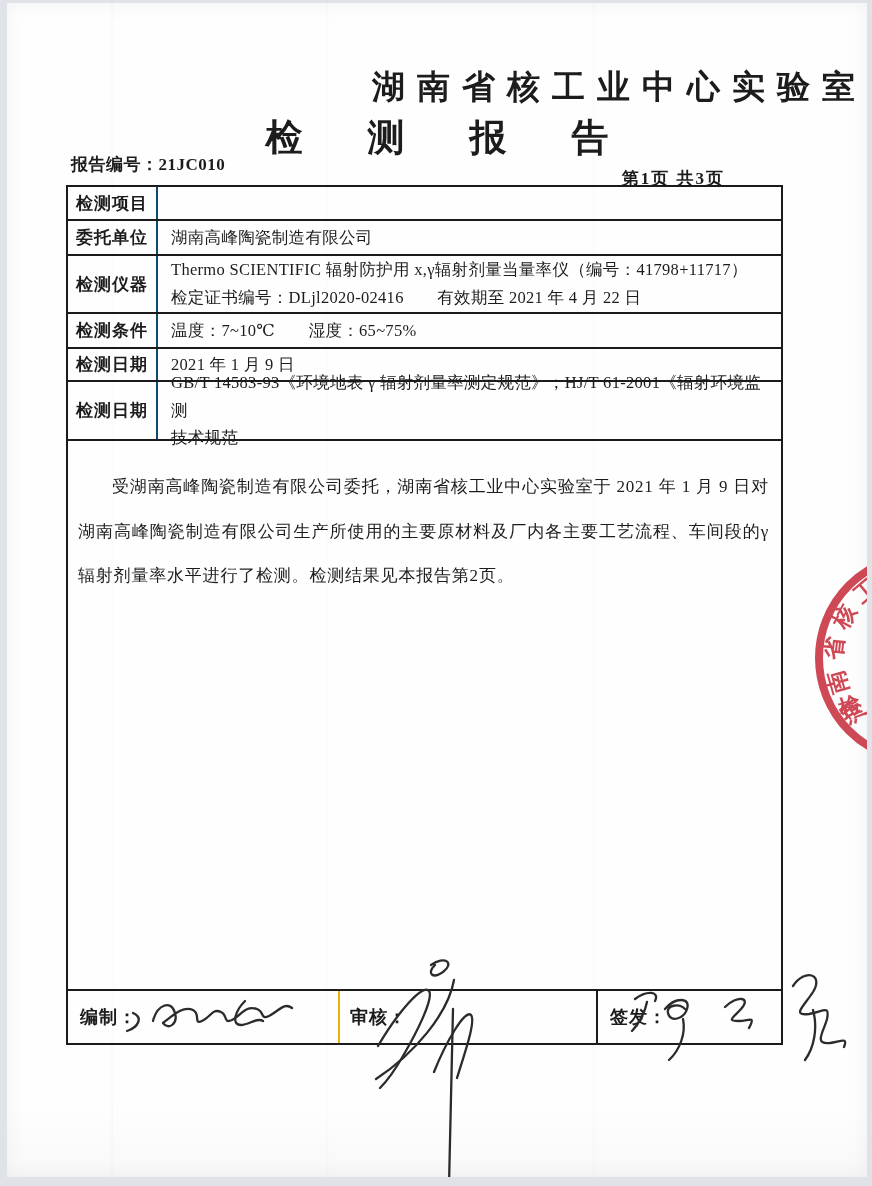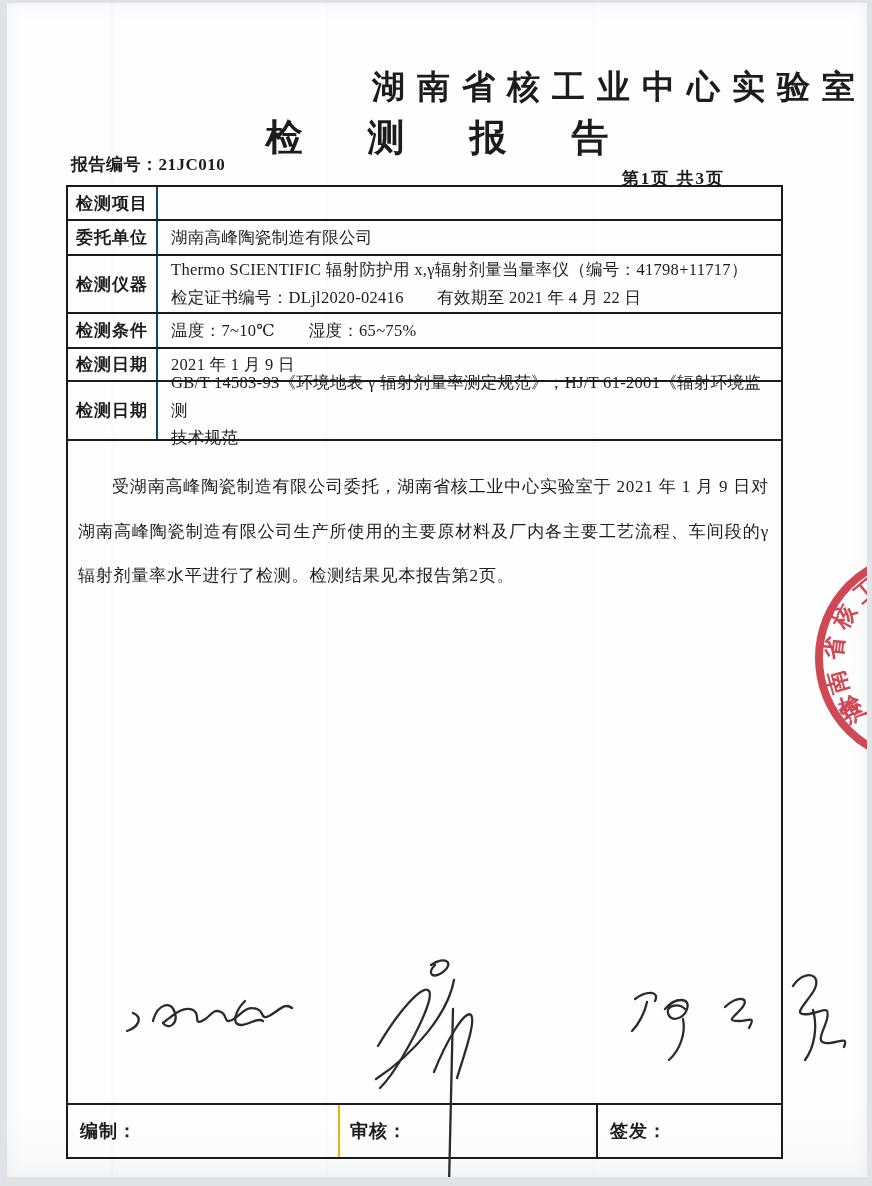--- a/index.html
+++ b/index.html
@@ -49,21 +49,21 @@
     display:flex;align-items:center;justify-content:center;
     font-weight:bold;font-size:17px;letter-spacing:1px;
   }
   .t-value{
     flex:1;display:flex;align-items:center;
     padding:2px 8px 2px 13px;font-size:16.5px;
     white-space:pre-line;line-height:1.68;letter-spacing:.3px;
   }
   .h-a{height:32px}.h-b{height:33px}.h-c{height:56px}
   .h-d{height:33px}.h-e{height:31px}.h-f{height:57px}
-  .t-body{height:664px;border-bottom:2px solid #1b1b1b;padding:24px 12px 0 10px;box-sizing:border-box;}
+  .t-body{height:550px;border-bottom:2px solid #1b1b1b;padding:24px 12px 0 10px;box-sizing:border-box;}
   .body-text{
     margin:0;text-indent:2em;font-size:17px;line-height:2.62;
     letter-spacing:.8px;text-align:justify;
   }
   .t-sig{display:flex;height:52px;}
   .sig-cell{display:flex;align-items:center;font-weight:bold;font-size:18px;letter-spacing:1px;}
   .sig-1{flex:0 0 258px;border-right:2px solid #eab308;padding-left:12px;}
   .sig-2{flex:0 0 246px;border-right:2px solid #1b1b1b;padding-left:10px;}
   .sig-3{flex:1;padding-left:12px;}
   .sig-ink{position:absolute;left:0;top:0;width:872px;height:1186px;pointer-events:none;}

